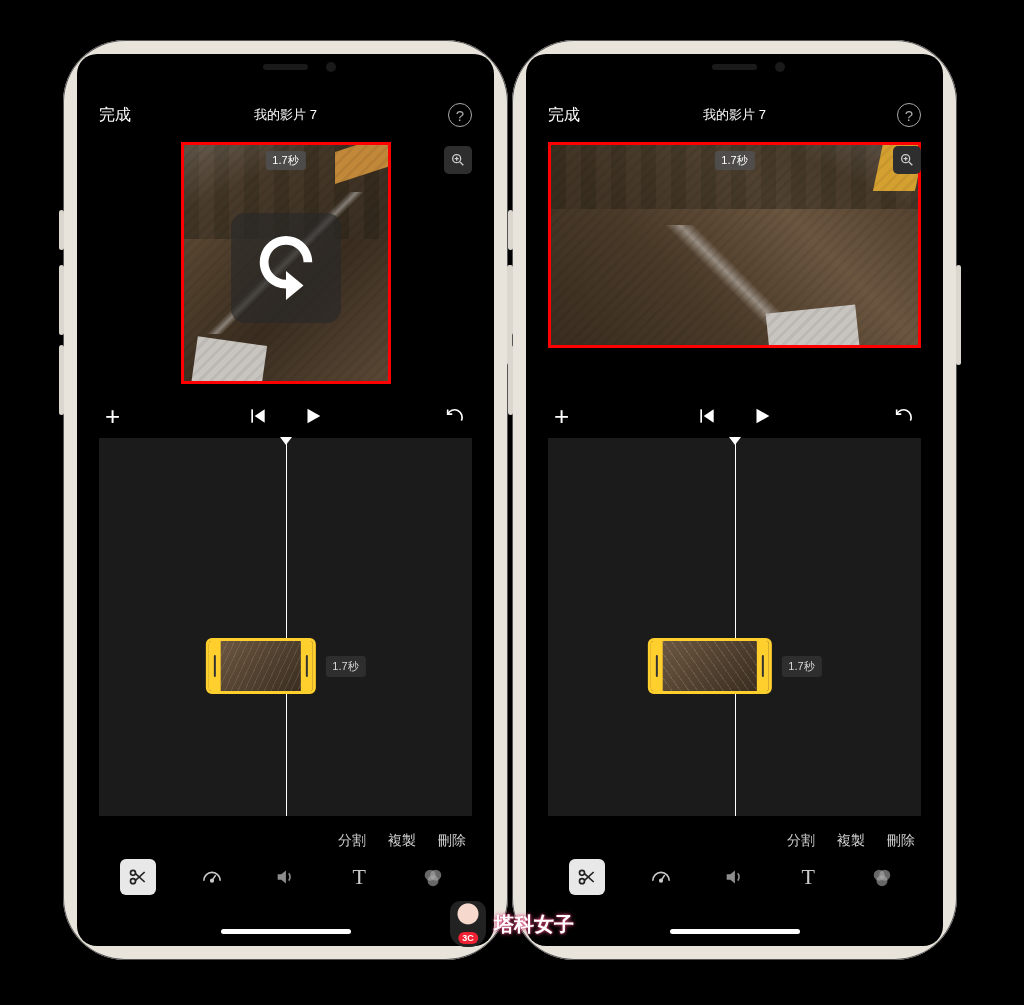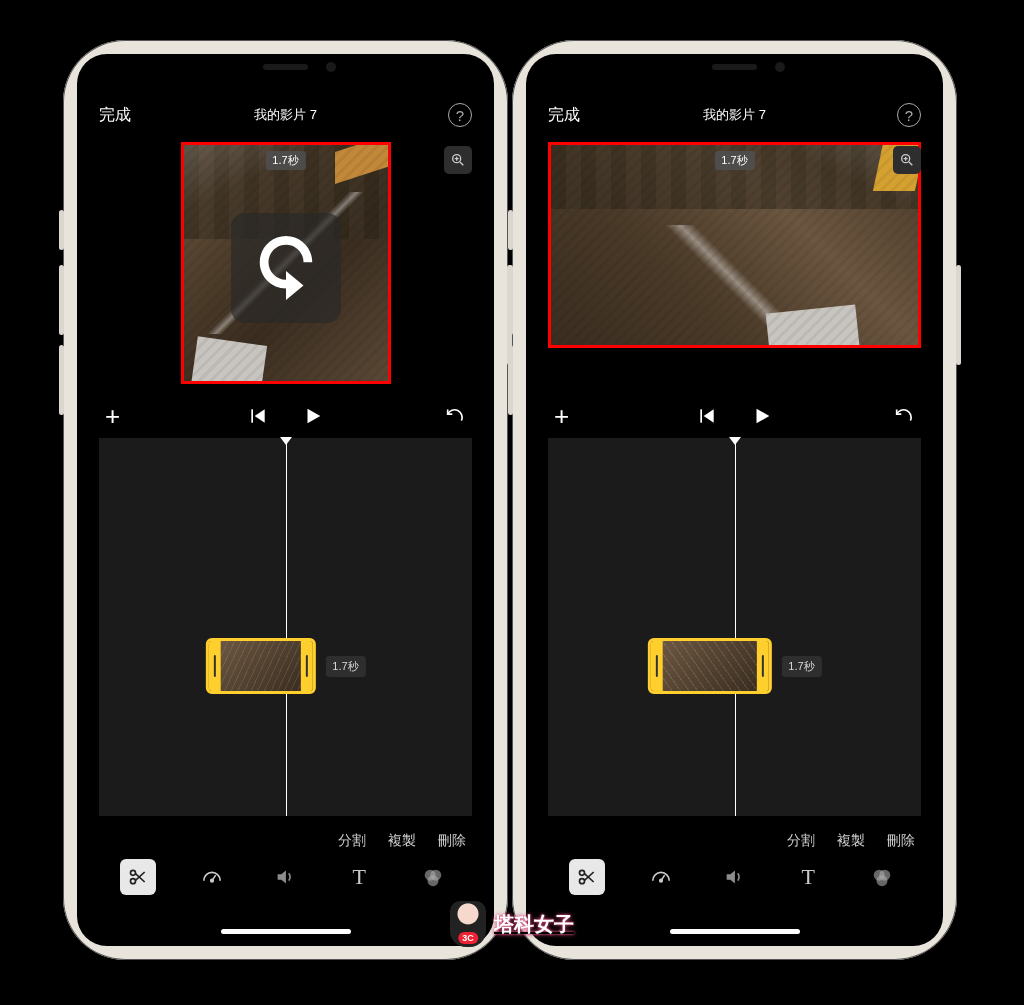--- a/index.html
+++ b/index.html
@@ -27,21 +27,21 @@
     border-radius: 3px;
   }
   .side-button.power { right: -4px; top: 225px; width: 5px; height: 100px; }
   .side-button.vol1 { left: -4px; top: 170px; width: 5px; height: 40px; }
   .side-button.vol2 { left: -4px; top: 225px; width: 5px; height: 70px; }
   .side-button.vol3 { left: -4px; top: 305px; width: 5px; height: 70px; }
   .screen {
     position: absolute;
     left: 14px; right: 14px; top: 14px; bottom: 14px;
     background: #000;
-    border-radius: 30px;
+    border-radius: 20px;
     overflow: hidden;
   }
   .notch {
     position: absolute;
     top: 0; left: 50%; transform: translateX(-50%);
     width: 180px; height: 26px;
     background: #000;
     border-radius: 0 0 18px 18px;
     z-index: 50;
     display: flex;
@@ -283,21 +283,20 @@
   }
 
   .watermark {
     position: absolute;
     left: 50%; transform: translateX(-50%);
     bottom: 58px;
     display: flex;
     align-items: center;
     gap: 8px;
     z-index: 100;
-    text-decoration: underline;
   }
   .watermark .avatar {
     width: 36px; height: 46px;
     background: radial-gradient(circle at 50% 28%, #f6d9cc 0 10px, transparent 11px),
                 linear-gradient(#222,#222);
     border-radius: 10px 10px 16px 16px;
     position: relative;
   }
   .watermark .avatar::after {
     content:"3C";

